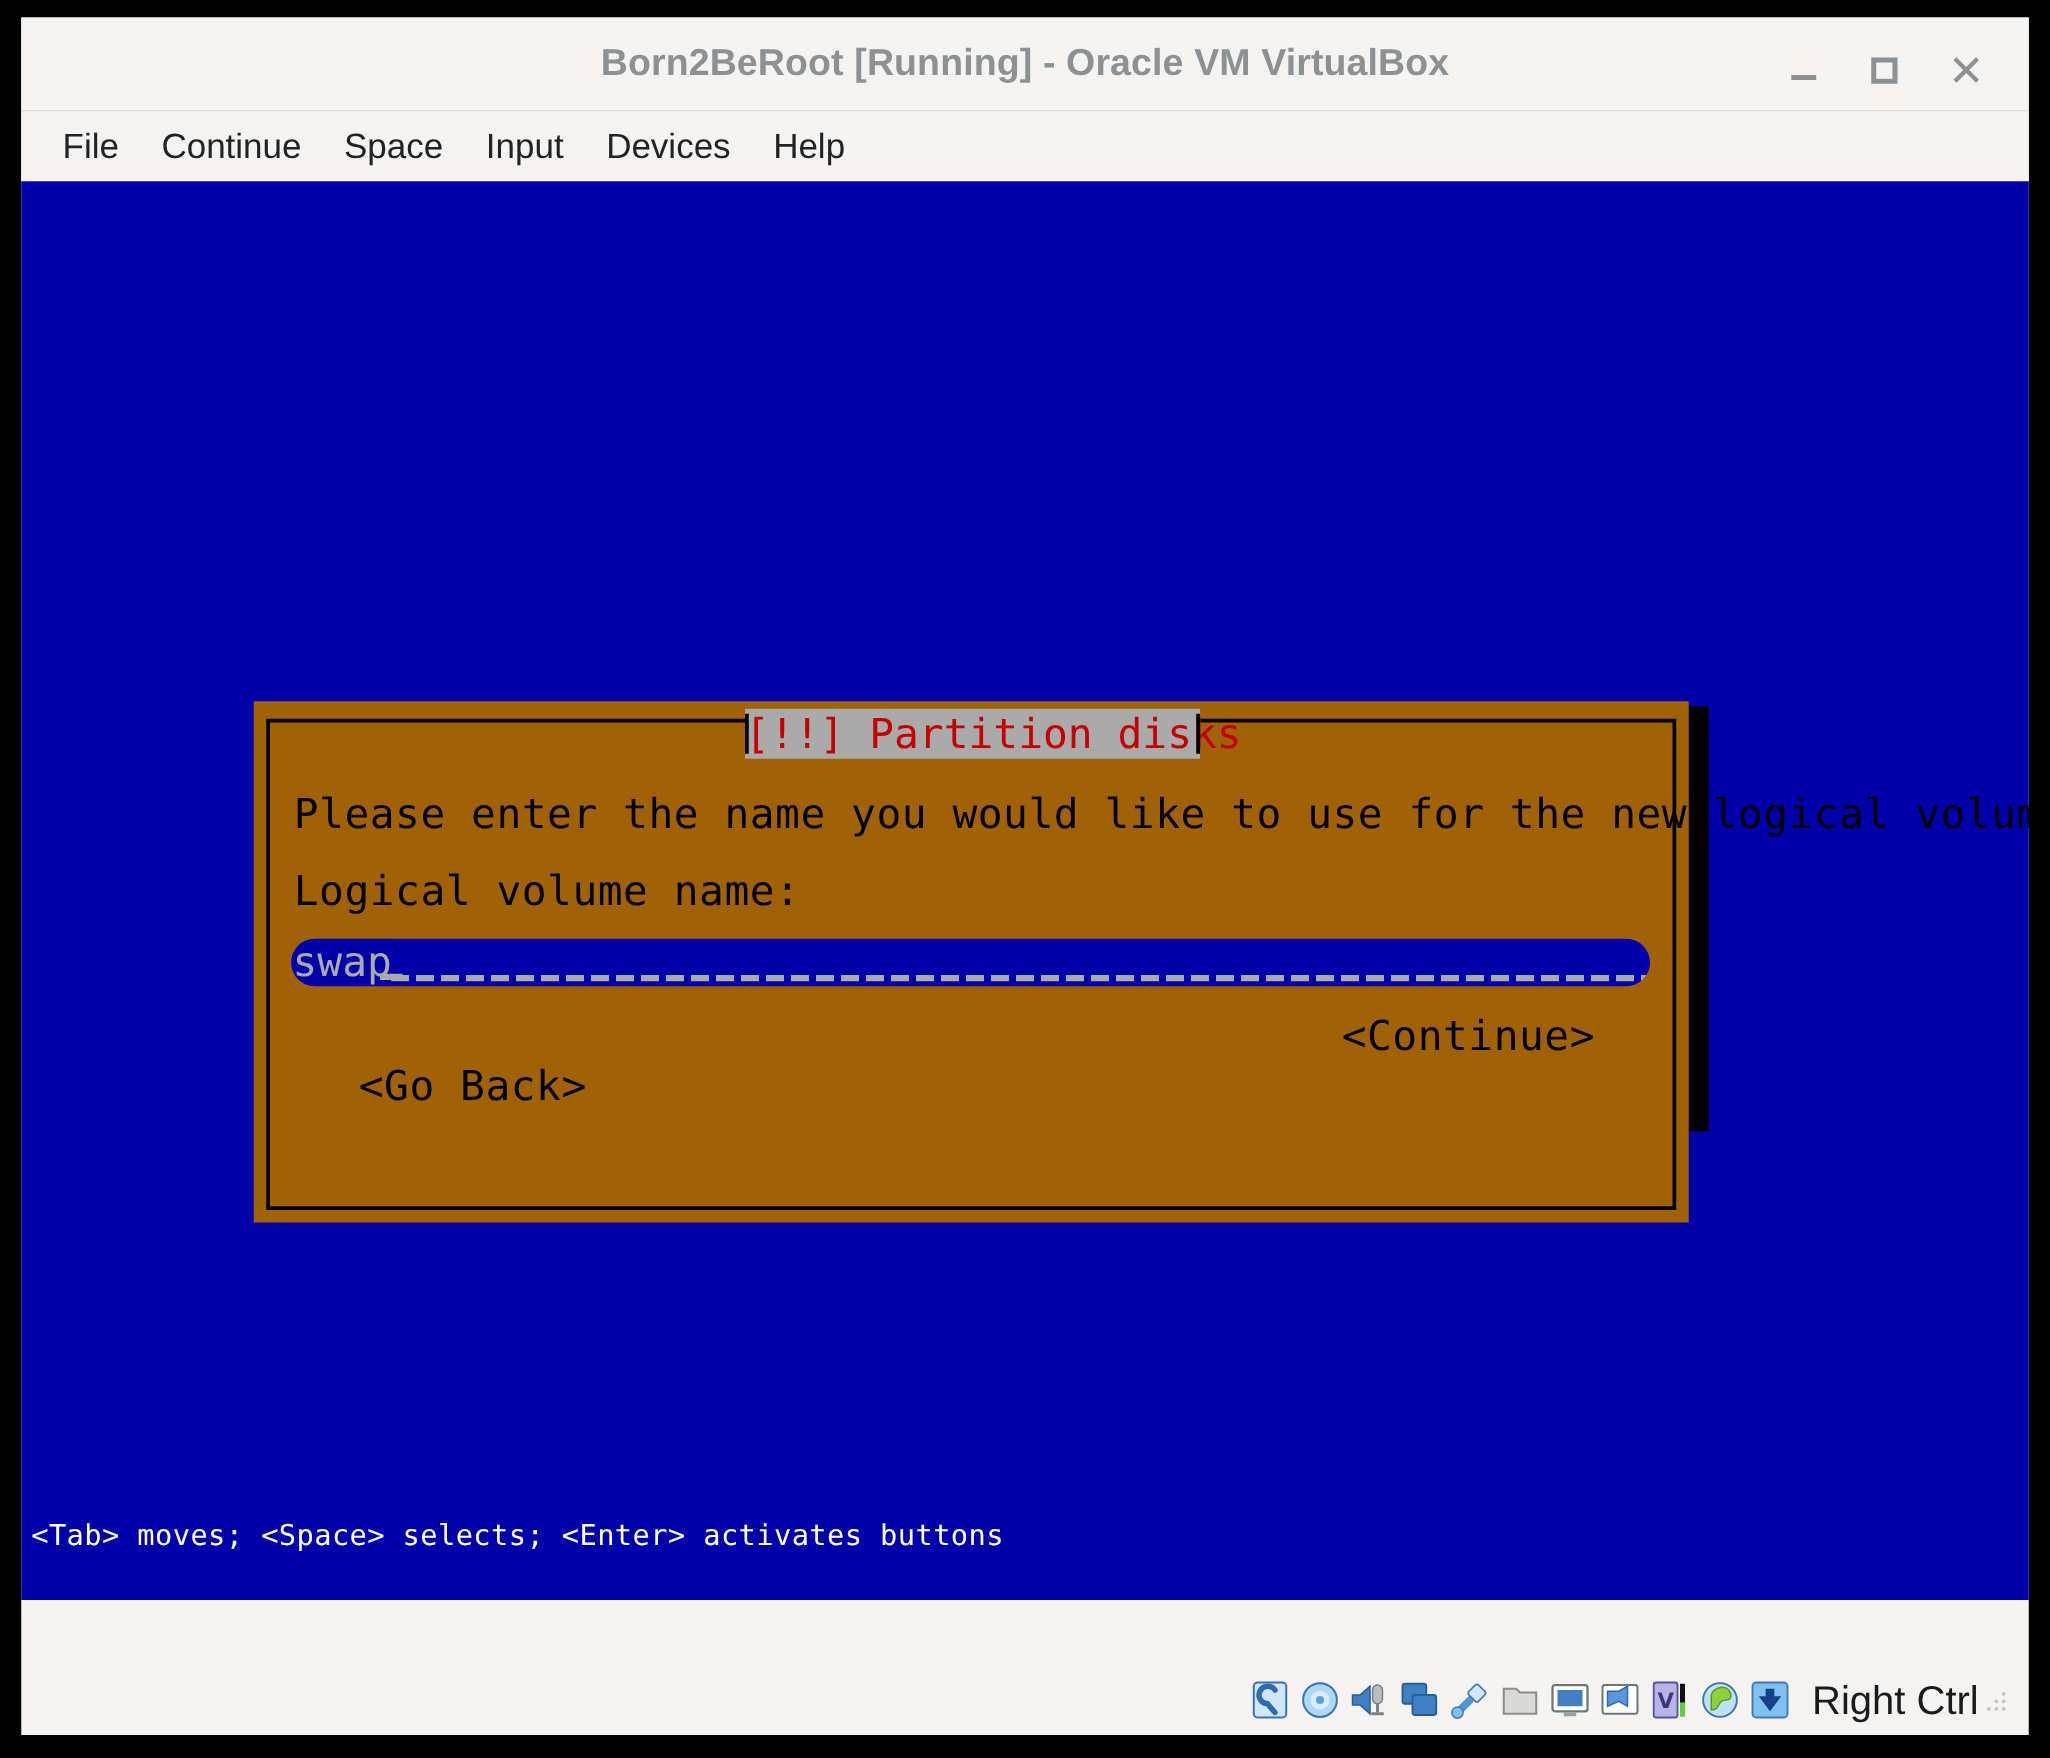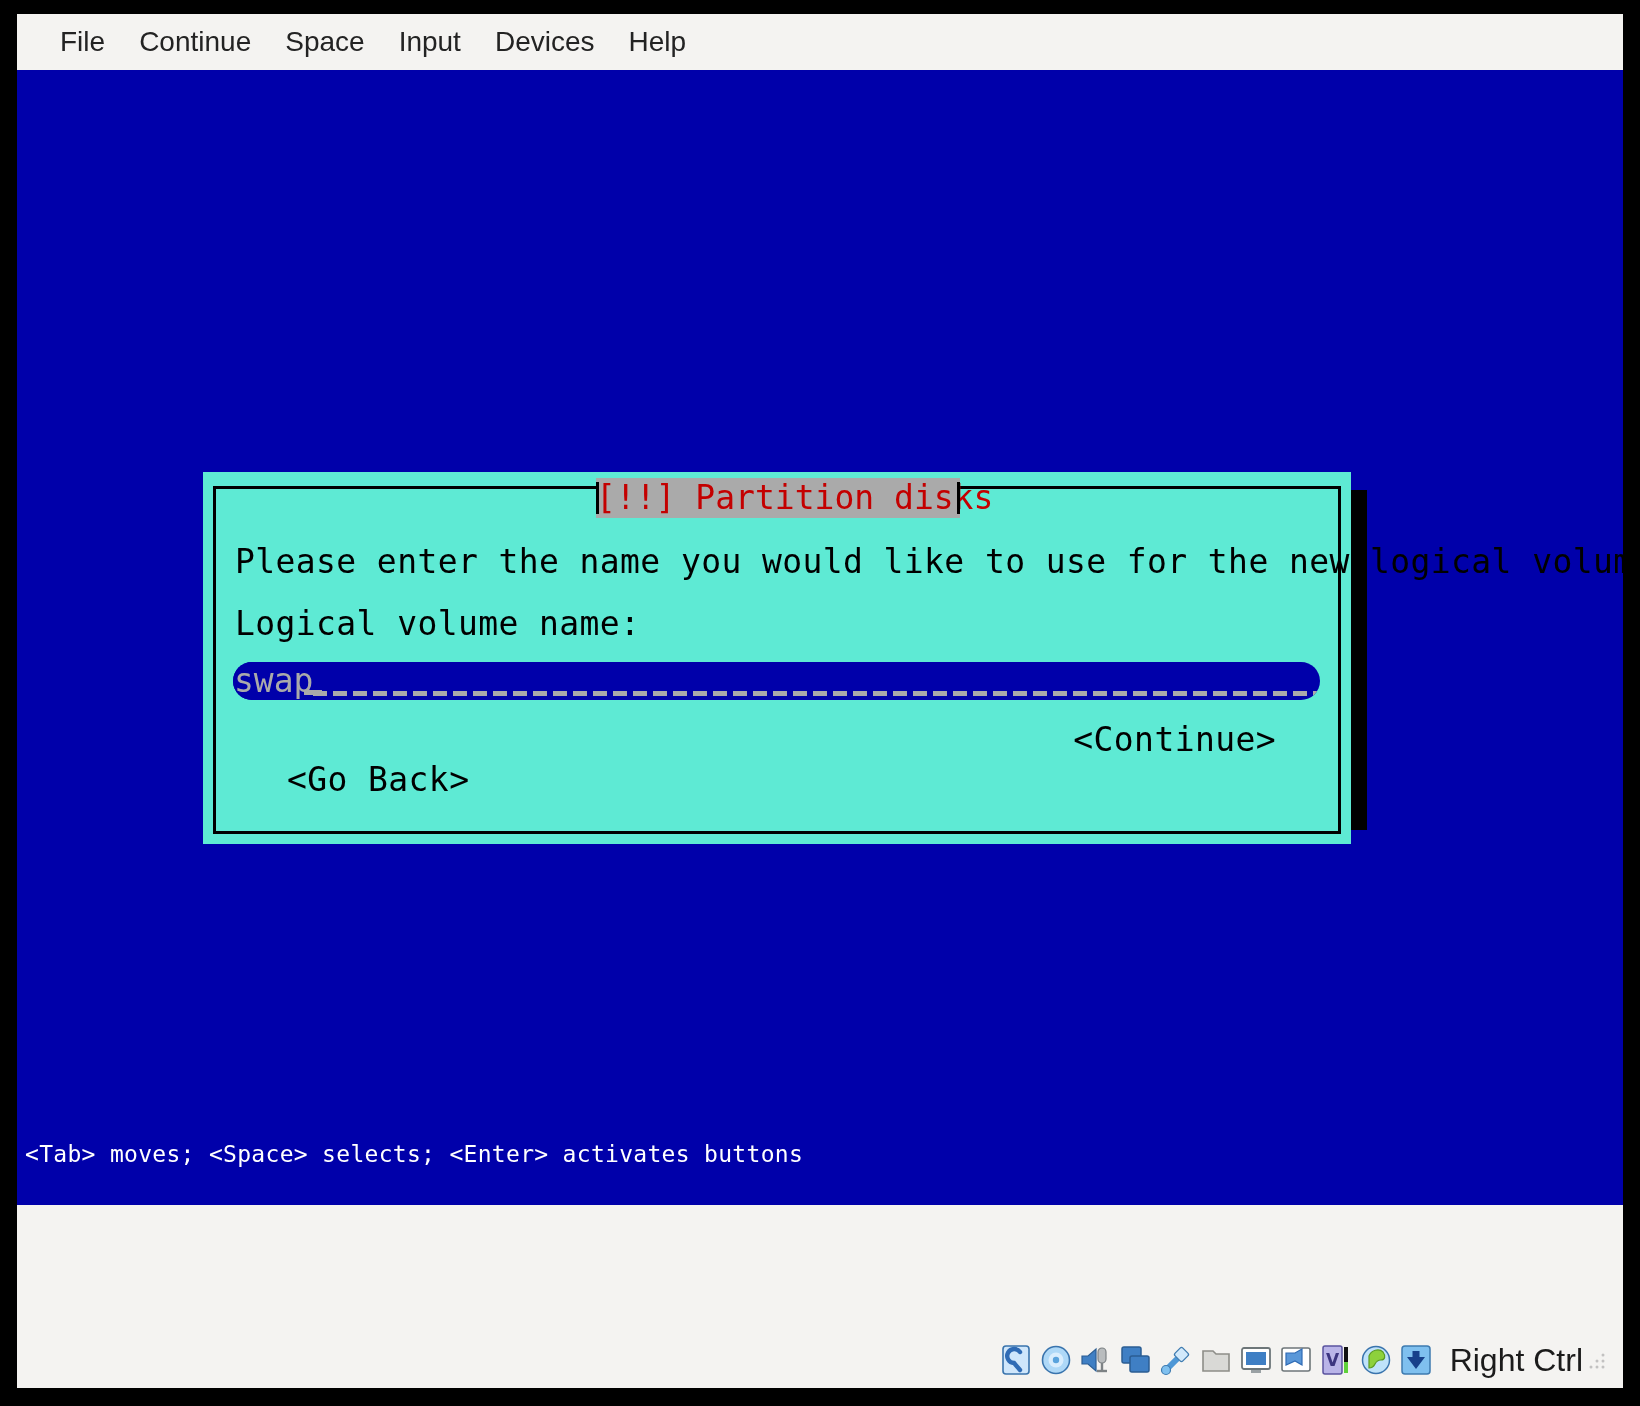--- a/index.html
+++ b/index.html
@@ -54,21 +54,21 @@
   #btn-minimize { right: 160px; }
   #btn-maximize { right: 96px; }
   #btn-close    { right: 30px; }
 
   
   #menubar {
     height: 56px;
     background: #f4f3f1;
     display: flex;
     align-items: center;
-    padding-left: 26px;
+    padding-left: 16px;
     box-sizing: border-box;
   }
   .menu-item {
     font-size: 28px;
     color: #232323;
     padding: 4px 17px;
     cursor: default;
     white-space: nowrap;
   }
 
@@ -88,24 +88,24 @@
     top: 420px;
     width: 1148px;
     height: 340px;
     background: #000000;
   }
 
   
   #dialog {
     position: absolute;
     left: 186px;
-    top: 402px;
+    top: 416px;
     width: 1148px;
-    height: 372px;
-    background: #5eead4;
+    height: 417px;
+    background: #a16207;
     box-sizing: border-box;
   }
   #dialog-inner {
     position: absolute;
     left: 10px;
     top: 14px;
     right: 10px;
     bottom: 10px;
     border: 3px solid #000000;
     box-sizing: border-box;
@@ -248,20 +248,39 @@
     height: 26px;
     flex: 0 0 auto;
     opacity: 0.55;
   }
 </style>
 </head>
 <body>
 
 <div id="vbox-window">
 
+  <div id="titlebar">
+    <div id="window-title">Born2BeRoot [Running] - Oracle VM VirtualBox</div>
+
+    <div class="winbtn" id="btn-minimize">
+      <svg width="40" height="40" viewBox="0 0 40 40" aria-hidden="true">
+        <rect x="10" y="24" width="20" height="4" fill="#8d9194"></rect>
+      </svg>
+    </div>
+    <div class="winbtn" id="btn-maximize">
+      <svg width="40" height="40" viewBox="0 0 40 40" aria-hidden="true">
+        <rect x="12" y="12" width="17" height="17" fill="none" stroke="#8d9194" stroke-width="4"></rect>
+      </svg>
+    </div>
+    <div class="winbtn" id="btn-close">
+      <svg width="40" height="40" viewBox="0 0 40 40" aria-hidden="true">
+        <path d="M11 11 L29 29 M29 11 L11 29" stroke="#8d9194" stroke-width="3.4" fill="none"></path>
+      </svg>
+    </div>
+  </div>
 
   <div id="menubar">
     <div class="menu-item">File</div>
     <div class="menu-item">Continue</div>
     <div class="menu-item">Space</div>
     <div class="menu-item">Input</div>
     <div class="menu-item">Devices</div>
     <div class="menu-item">Help</div>
   </div>
 

